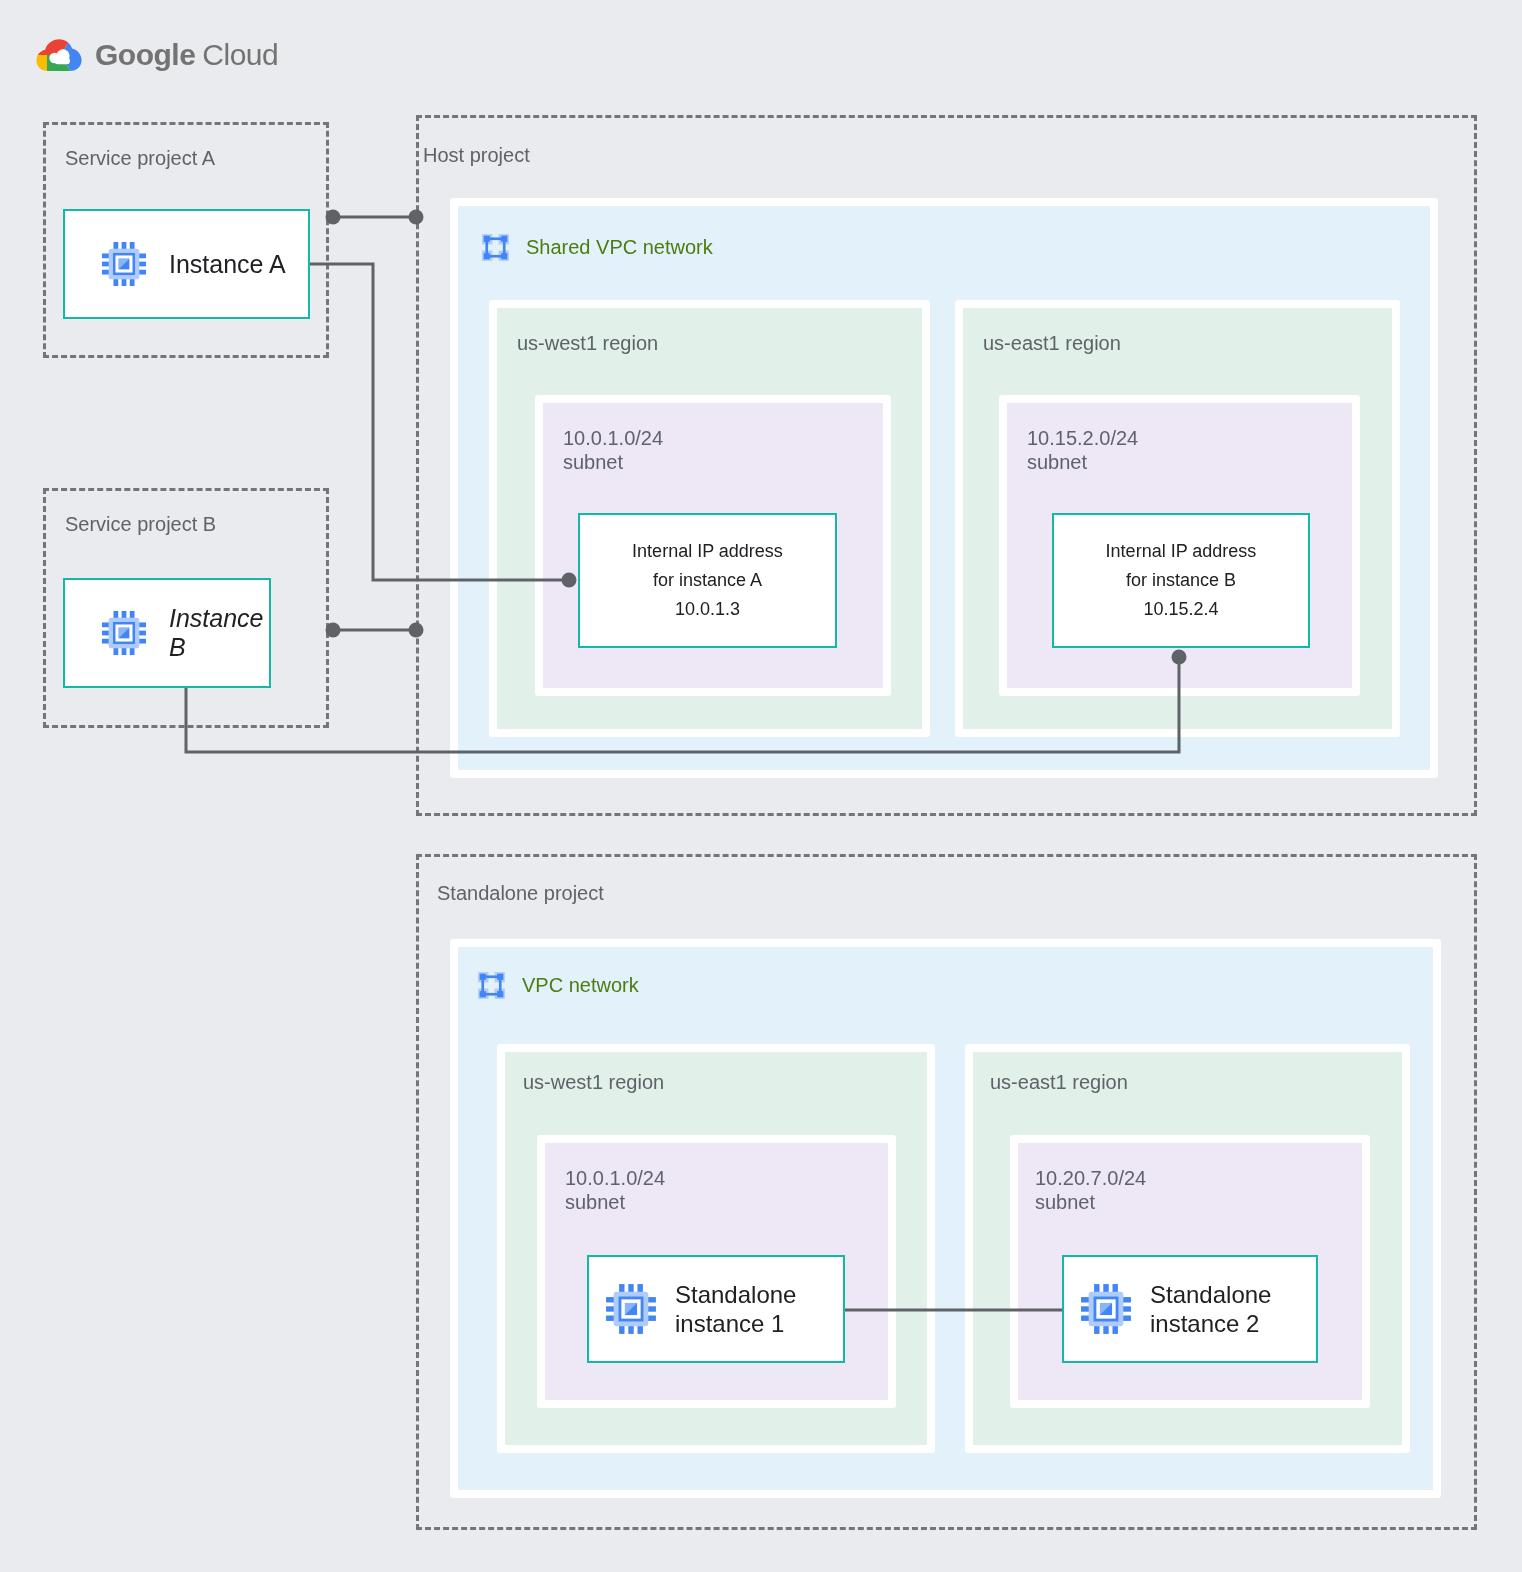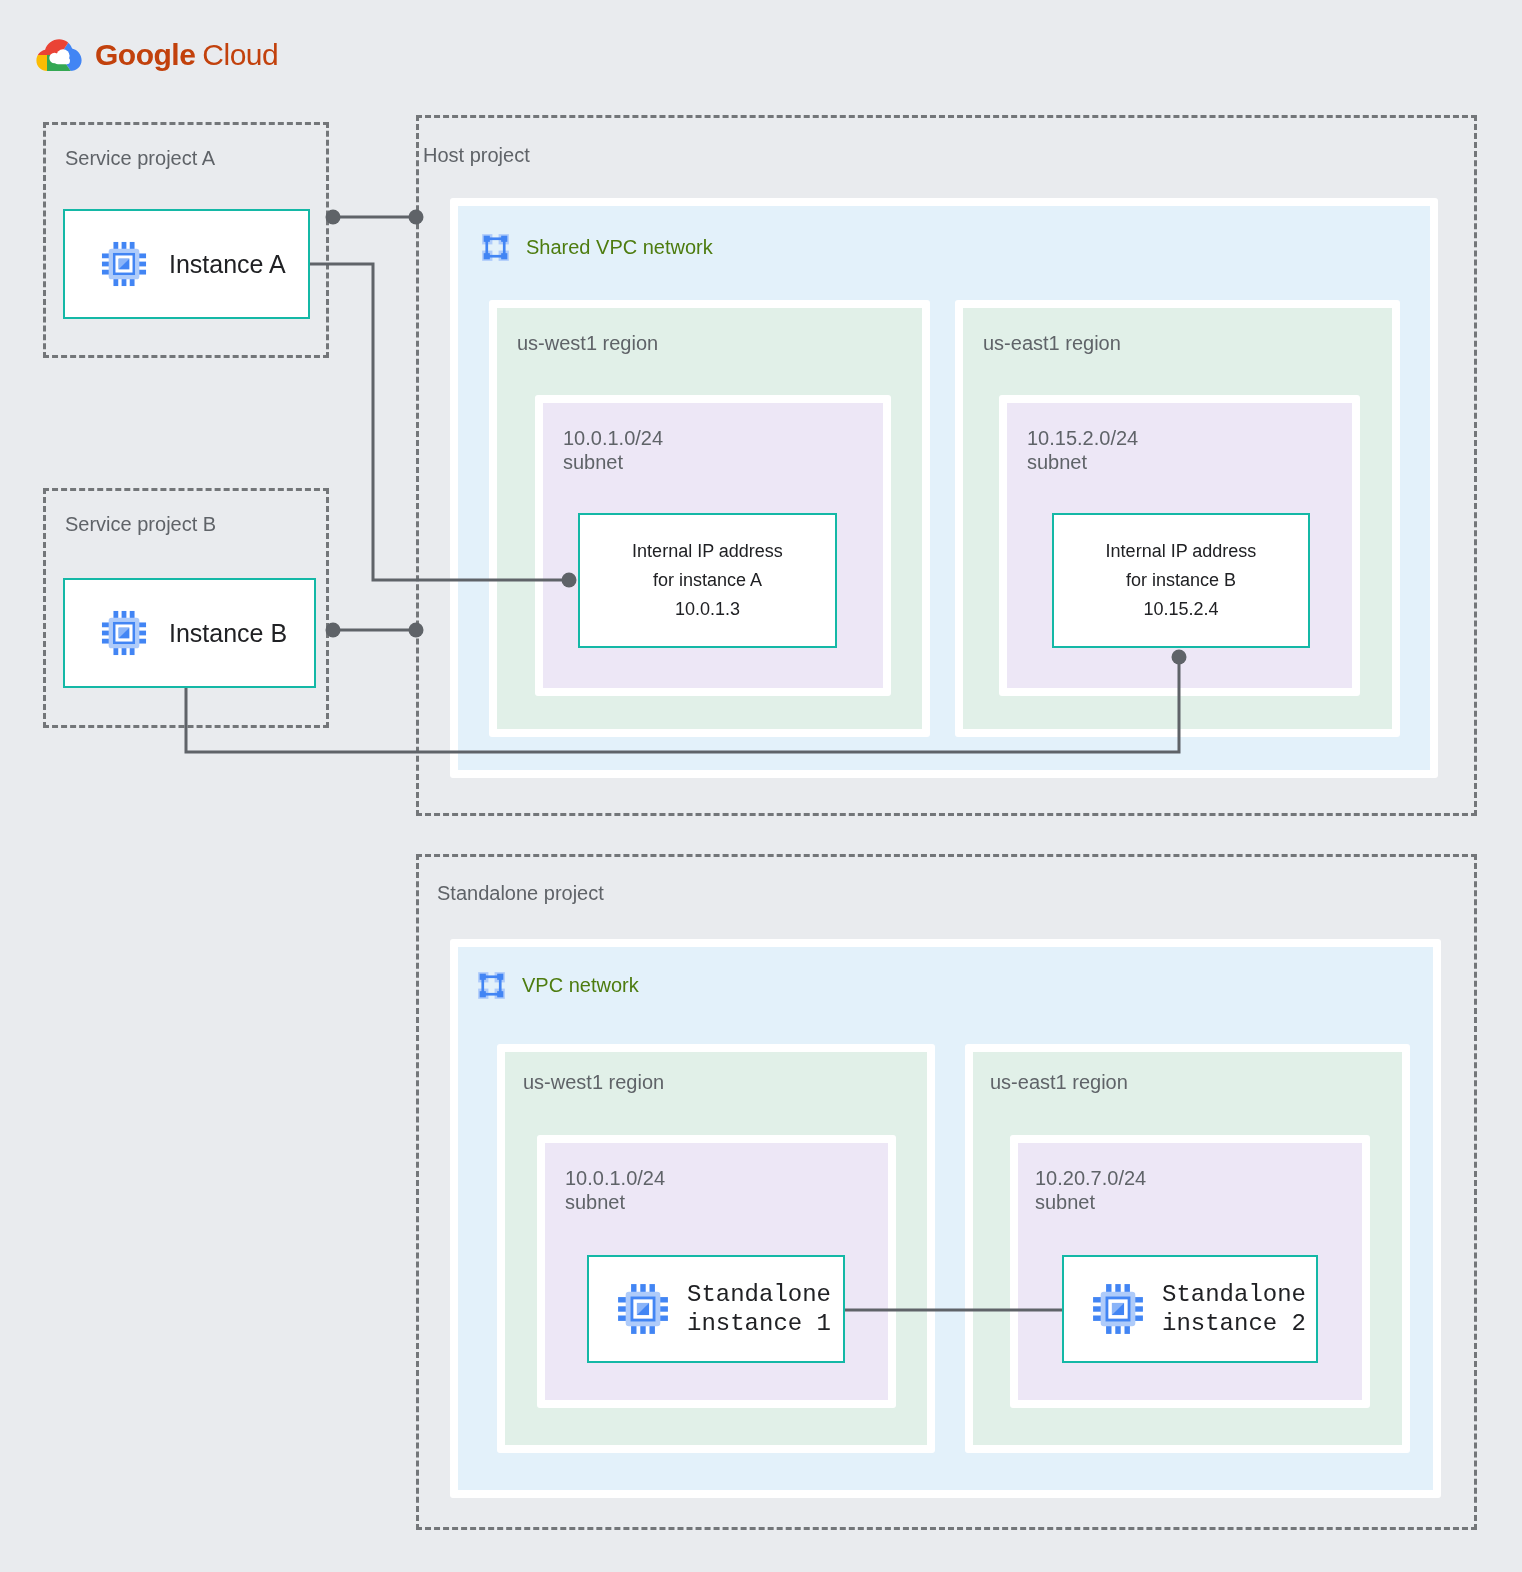--- a/index.html
+++ b/index.html
@@ -16,21 +16,21 @@
     background: #E9EBEE;
     overflow: hidden;
   }
   
   .logo-row {
     position: absolute;
     left: 34px; top: 36px;
     display: flex; align-items: center; gap: 11px;
   }
   .logo-cloud { width: 50px; height: 38px; display: block; }
-  .logo-word { font-size: 30px; color: #c2410c; letter-spacing: -0.5px; white-space: nowrap; }
+  .logo-word { font-size: 30px; color: #737373; letter-spacing: -0.5px; white-space: nowrap; }
   .logo-word .w1 { font-weight: 600; margin-right: 7px; }
   .logo-word .w2 { font-weight: 400; }
   
   .dashed {
     position: absolute;
     border: 3px dashed #737679;
     background: transparent;
   }
   
   .fillbox { position: absolute; border: 8px solid #FFFFFF; border-radius: 3px; }
@@ -42,21 +42,21 @@
     position: absolute;
     background: #FFFFFF;
     border: 2px solid #14b8a6;
     display: flex;
     align-items: center;
   }
   .node-instance { padding-left: 36px; gap: 22px; }
   .node-instance .node-text { font-size: 25px; color: #202124; }
   .node-ip { justify-content: center; text-align: center; }
   .node-ip .node-text { font-size: 18px; line-height: 29px; color: #202124; }
-  .node-standalone { padding-left: 28px; gap: 18px; font-family: Liberation Mono, monospace; }
+  .node-standalone { padding-left: 16px; gap: 18px; }
   .node-standalone .node-text { font-size: 24px; line-height: 29px; color: #202124; text-align: left; }
   .icon-compute-sm { width: 46px; height: 46px; flex: 0 0 auto; }
   .icon-compute-lg { width: 52px; height: 52px; flex: 0 0 auto; }
   
   .lbl {
     position: absolute;
     color: #5F6368;
     font-size: 20px;
     line-height: 24px;
     white-space: nowrap;
@@ -158,21 +158,21 @@
   <div class="fillbox fill-purple" style="left:537px; top:1135px; width:359px; height:273px;"></div>
   <div class="fillbox fill-purple" style="left:1010px; top:1135px; width:360px; height:273px;"></div>
 
   <div class="node node-instance" style="left:63px; top:209px; width:247px; height:110px;">
     <svg class="icon-compute-sm" viewBox="0 0 48 48">
         <use href="#computeIcon"></use>
       </svg>
     <span class="node-text">Instance A</span>
   </div>
 
-  <div class="node node-instance" style="left:63px; top:578px; width:253px; height:110px;">
+  <div class="node node-instance" style="left:63px; top:578px; width:208px; height:110px;font-style:italic;">
     <svg class="icon-compute-sm" viewBox="0 0 48 48">
         <use href="#computeIcon"></use>
       </svg>
     <span class="node-text">Instance B</span>
   </div>
 
   <div class="node node-ip" style="left:578px; top:513px; width:259px; height:135px;">
     <div class="node-text">
       <div>Internal IP address</div>
       <div>for instance A</div>

